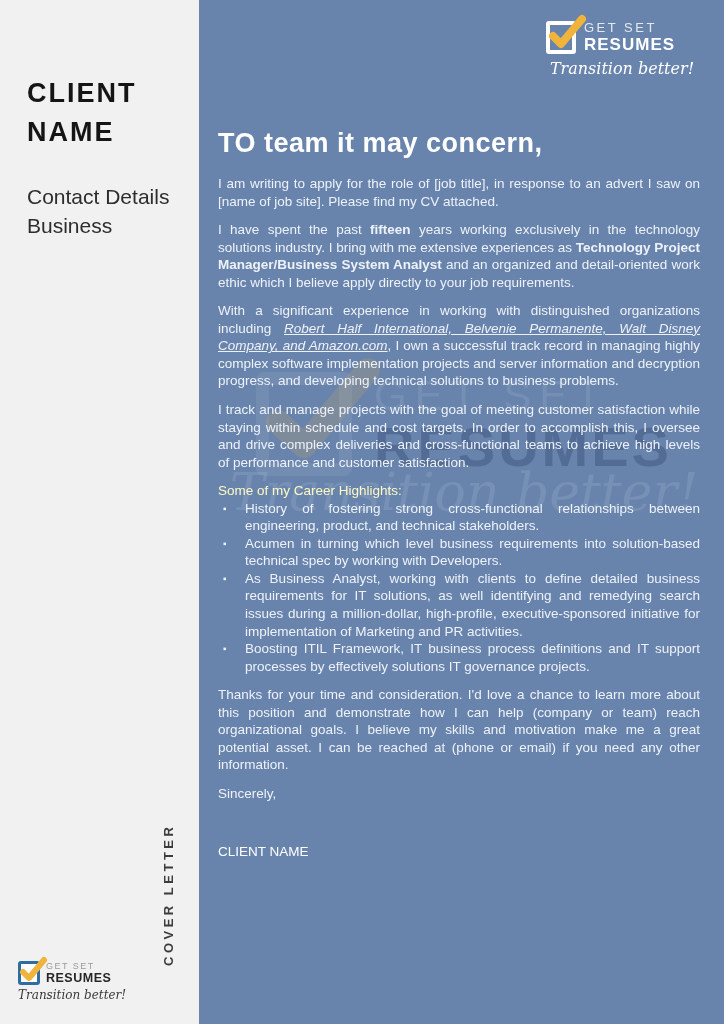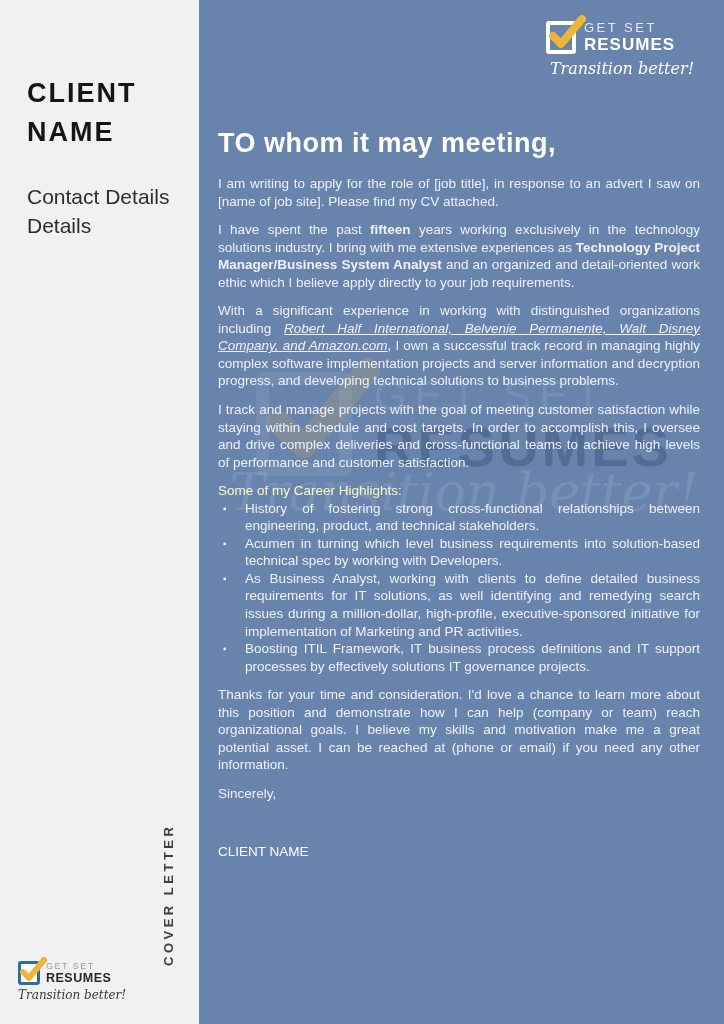--- a/index.html
+++ b/index.html
@@ -93,21 +93,21 @@
 </style>
 </head>
 <body>
 
 <div class="page">
 
   <aside class="sidebar">
     <div class="client-name">CLIENT NAME</div>
     <div class="contact">
       <div>Contact Details</div>
-      <div>Details</div>
+      <div>Business</div>
     </div>
     <div class="side-label">COVER LETTER</div>
 
     <div class="brand brand-footer">
       <div class="brand-top">
         <div class="logo-box">
           <div class="box"></div>
           <svg width="34" height="34" viewBox="0 0 34 34" style="left:-4px; top:-8px;">
             <polyline points="9,19 15,25 30,7" fill="none" stroke="#f0b43c" stroke-width="6" stroke-linecap="round" stroke-linejoin="round"></polyline>
           </svg>
@@ -149,21 +149,21 @@
         </div>
         <div class="wm-words">
           <div class="w1">GET SET</div>
           <div class="w2">RESUMES</div>
         </div>
       </div>
       <div class="wm-tagline">Transition better!</div>
     </div>
 
     <div class="letter-body">
-      <h2 class="letter-heading">TO whom it may meeting,</h2>
+      <h2 class="letter-heading">TO team it may concern,</h2>
 
       <p><span>I am writing to apply for the role of [job title], in response to an advert I saw on [name of job site]. Please find my CV attached.</span></p>
       <p><span>I have spent the past </span><span style="font-weight: 800;">fifteen</span><span> years working exclusively in the technology solutions industry. I bring with me extensive experiences as </span><span style="font-weight: 800;">Technology Project Manager/Business System Analyst</span><span> and an organized and detail-oriented work ethic which I believe apply directly to your job requirements.</span></p>
       <p><span>With a significant experience in working with distinguished organizations including </span><span style="font-style: italic; text-decoration: underline;">Robert Half International, Belvenie Permanente, Walt Disney Company, and Amazon.com</span><span>, I own a successful track record in managing highly complex software implementation projects and server information and decryption progress, and developing technical solutions to business problems.</span></p>
       <p><span>I track and manage projects with the goal of meeting customer satisfaction while staying within schedule and cost targets. In order to accomplish this, I oversee and drive complex deliveries and cross-functional teams to achieve high levels of performance and customer satisfaction.</span></p>
 
       <p class="hl-title">Some of my Career Highlights:</p>
       <ul class="highlights">
         <li>
           <span class="marker">▪</span>

